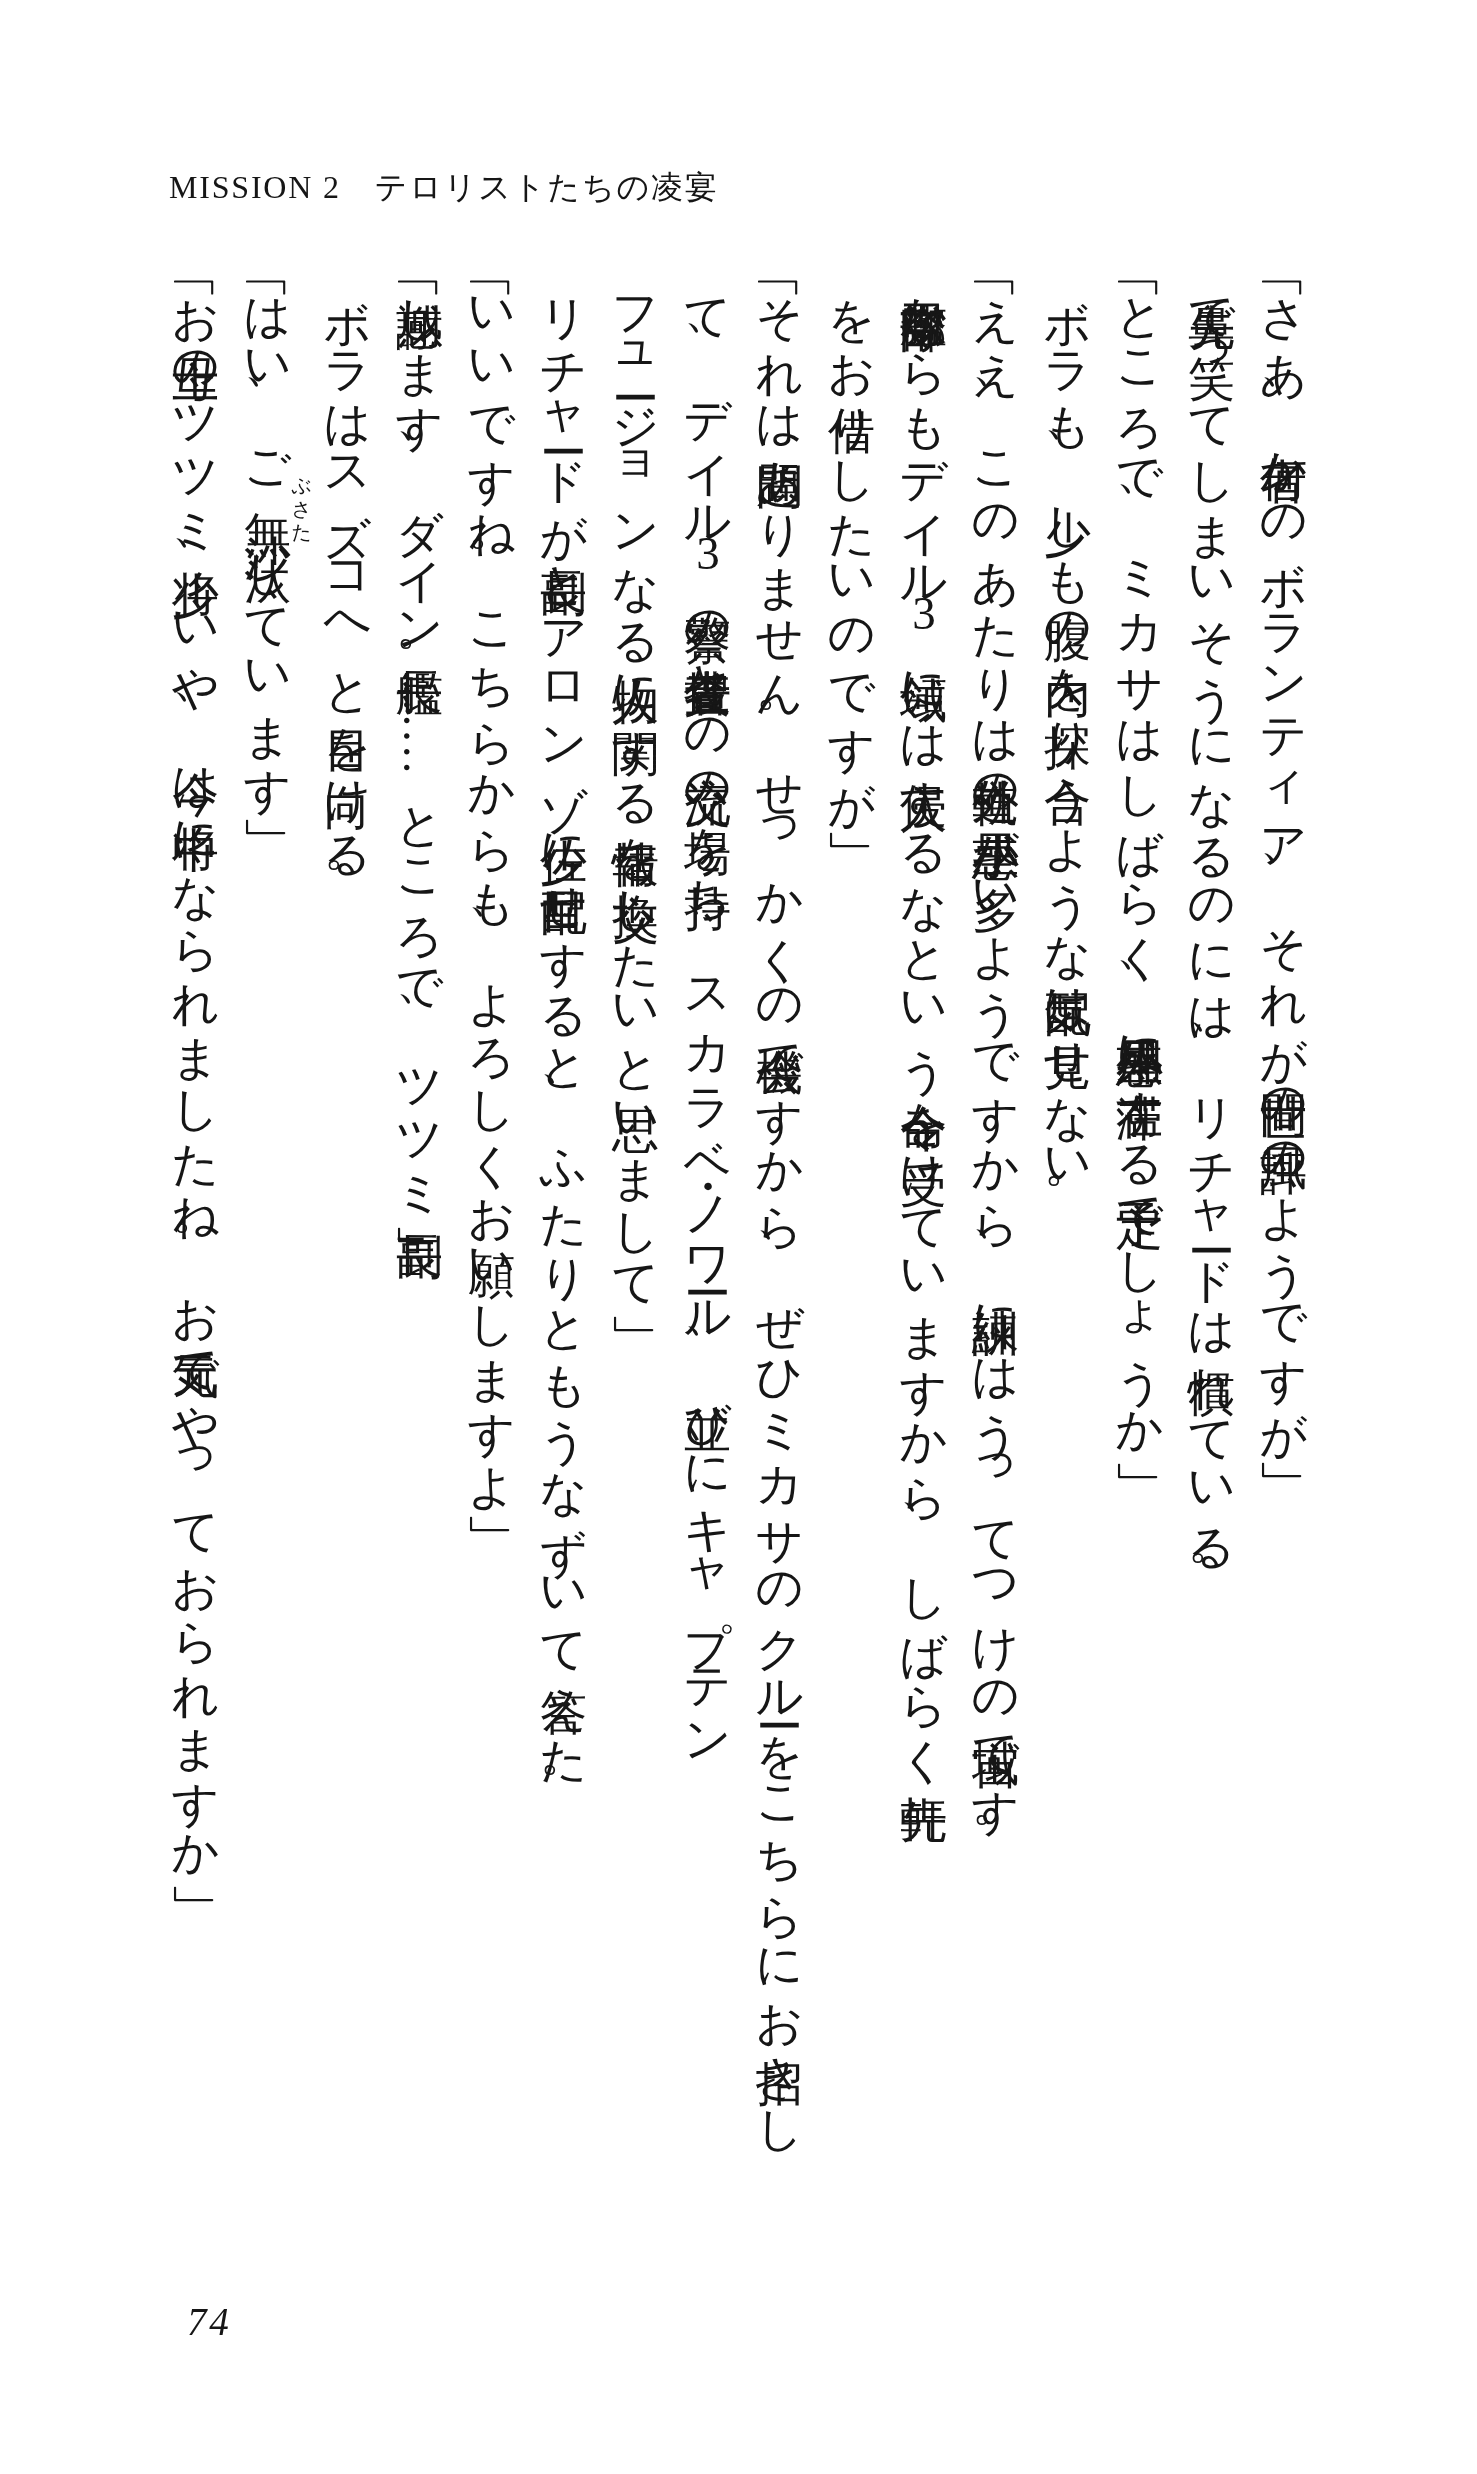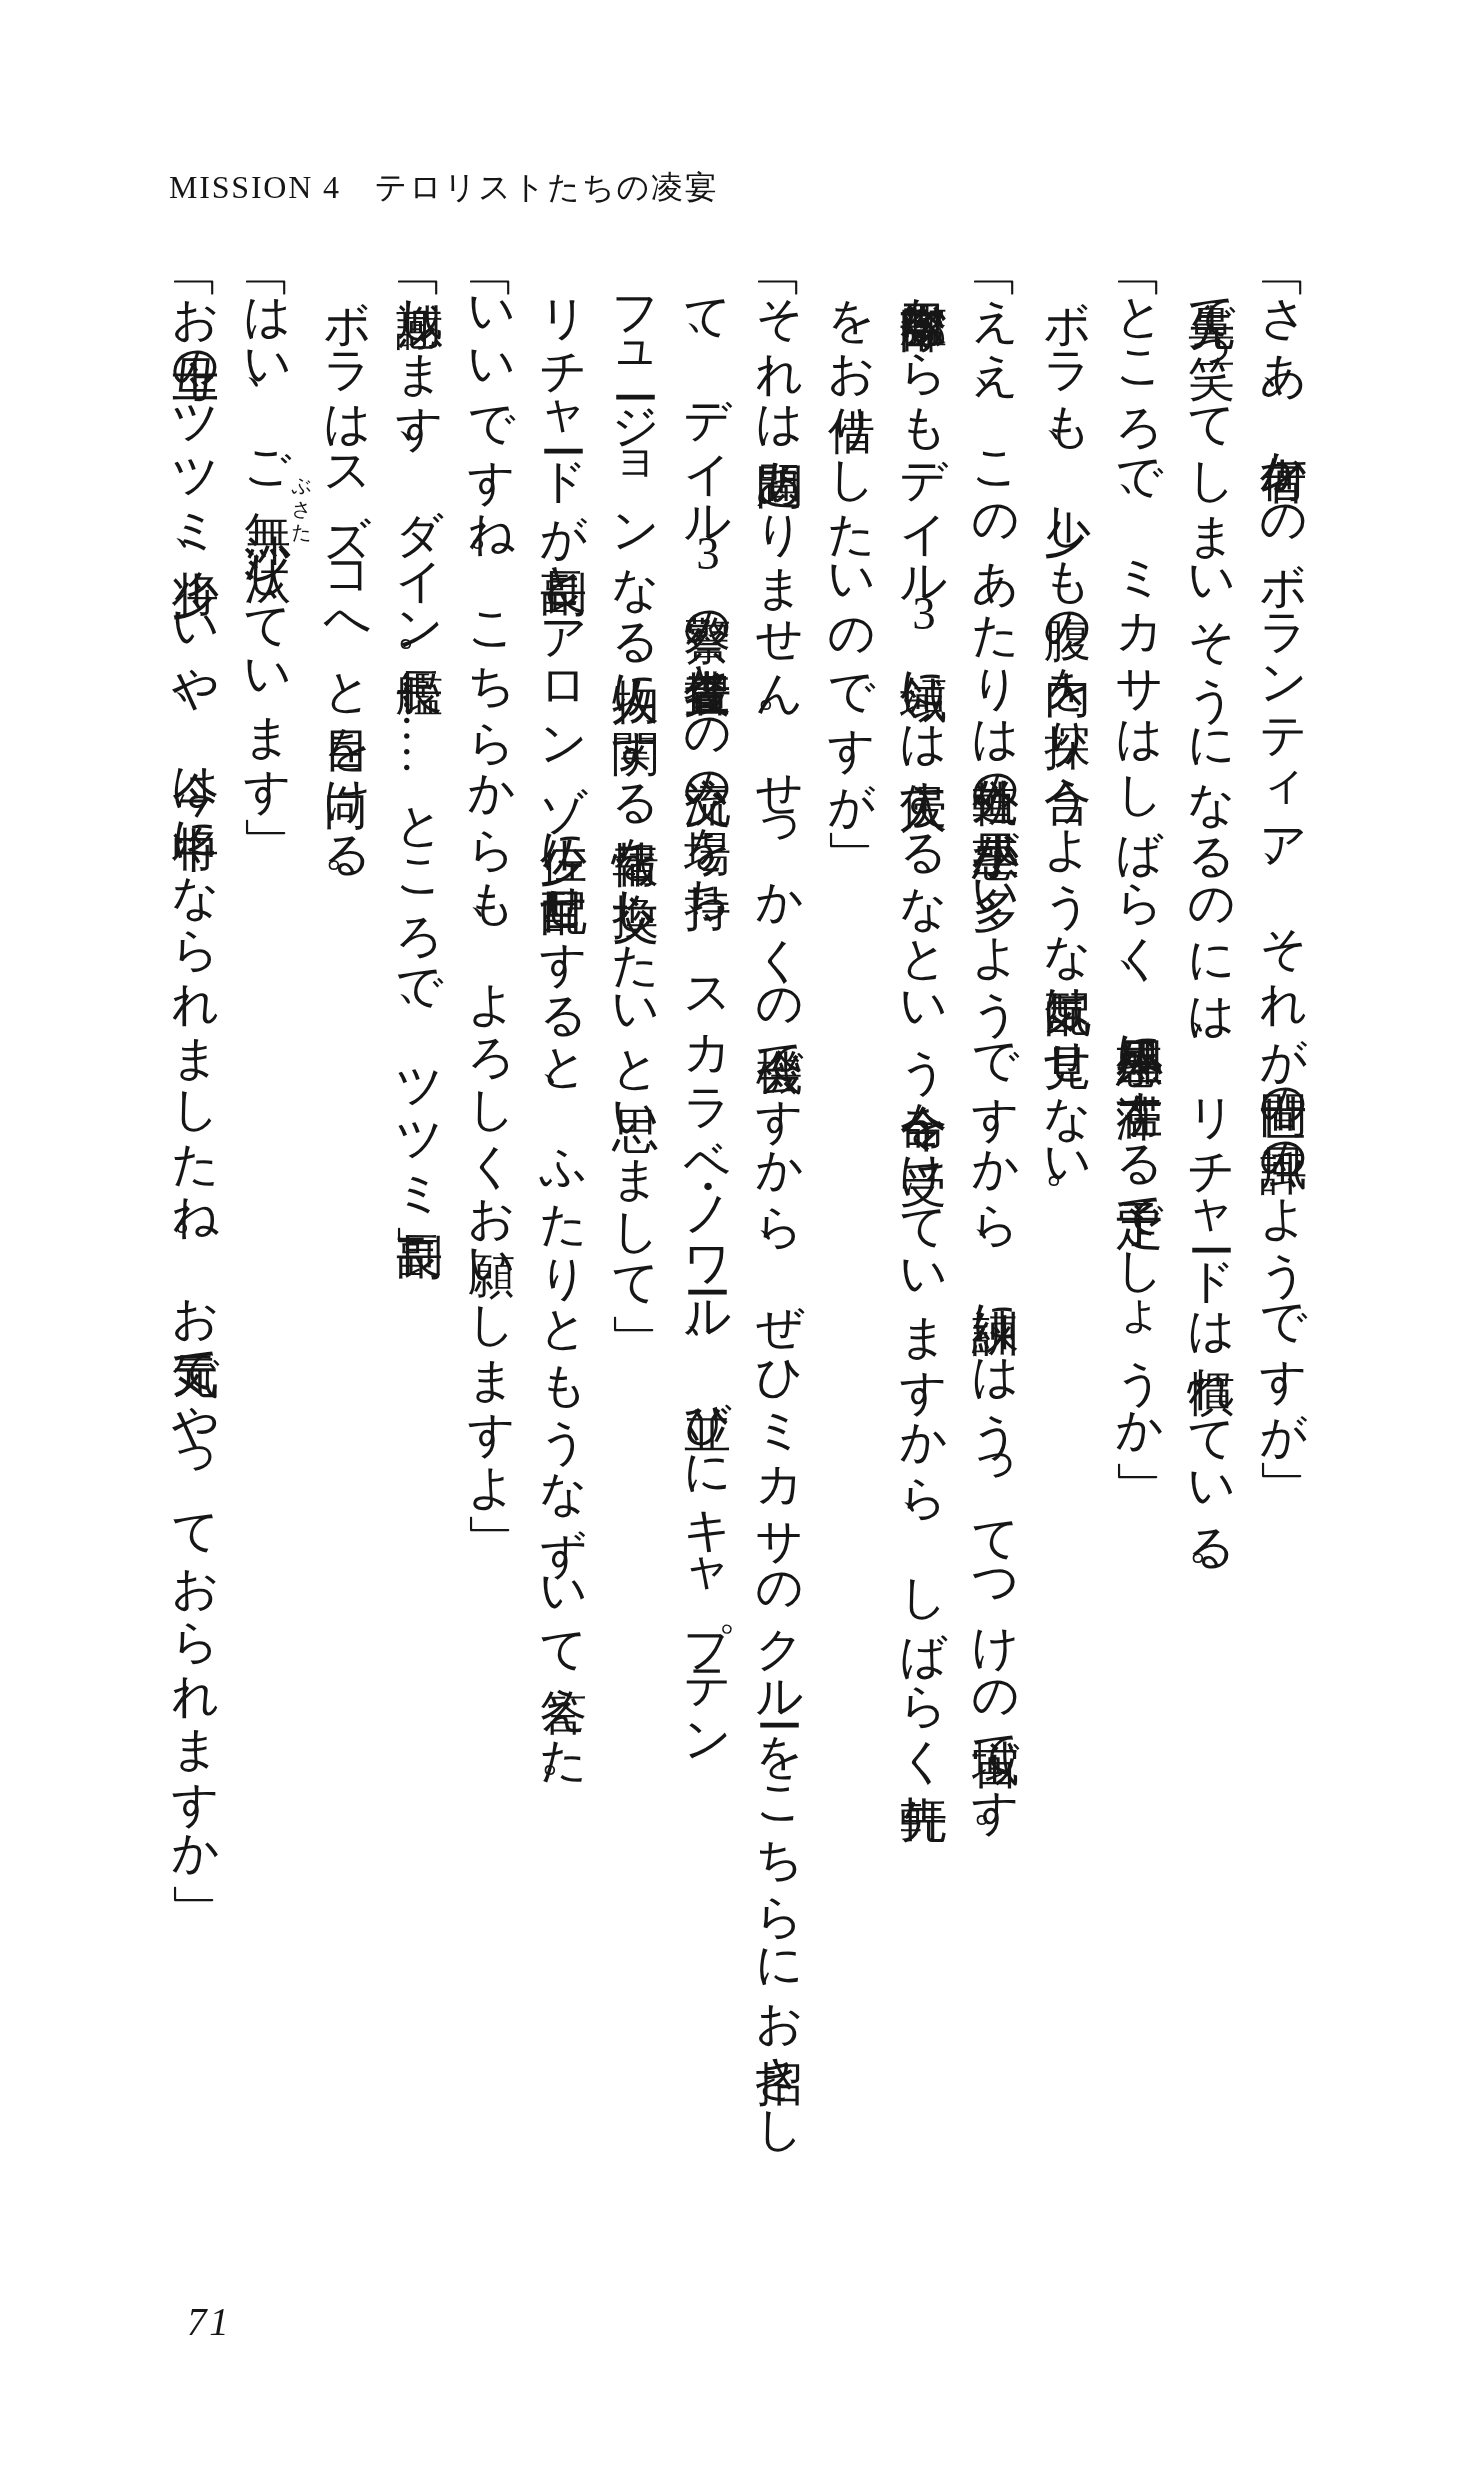--- a/index.html
+++ b/index.html
@@ -43,35 +43,35 @@
     left: 187px;
     top: 2299px;
     font-size: 39px;
     font-style: italic;
     letter-spacing: 2.8px;
   }
 </style>
 </head>
 <body>
 
-<div class="chapter-header">MISSION 4　テロリストたちの凌宴</div>
+<div class="chapter-header">MISSION 2　テロリストたちの凌宴</div>
 
 <div class="body-text">
     <div class="line">「さあ、何者かのボランティア、それが世間の風評のようですが」</div>
     <div class="line">鼻先で笑ってしまいそうになるのには、リチャードは慣れている。</div>
     <div class="line">「ところで、ミカサはしばらく、小惑星外周に滞在する予定でしょうか」</div>
     <div class="line">ボラも、少しも腹の内を探り合うような気配は見せない。</div>
     <div class="line">「ええ、このあたりは軌道外の小惑星が多いようですから、訓練にはうってつけの宙域です。</div>
     <div class="line">艦隊司令部からもデイル<span class="upright">3</span>領域には侵入するなという命令を受けていますから、しばらく軒先</div>
     <div class="line">をお借りしたいのですが」</div>
     <div class="line">「それは問題ありません。せっかくの機会ですから、ぜひミカサのクルーをこちらにお招きし</div>
     <div class="line">て、デイル<span class="upright">3</span>警察の捜査責任者との交流の場を持ち、スカラベ・ノワール、並びにキャプテン</div>
     <div class="line">フュージョンなる人物に関する情報を交換したいと思いまして」</div>
     <div class="line">リチャードが副長とアロンゾ少佐に目配せすると、ふたりともうなずいて答えた。</div>
     <div class="line">「いいですね。こちらからも、よろしくお願いしますよ」</div>
     <div class="line">「感謝します、ダイン艦長。……ところで、ツツミ副長」</div>
     <div class="line">ボラはスズコへと目を向ける。</div>
     <div class="line">「はい、ご<ruby>無沙汰<rt>ぶさた</rt></ruby>しています」</div>
     <div class="line">「お母上のツツミ少将、いや、今は中将になられましたね。お元気でやっておられますか」</div>
   </div>
 
-<div class="page-number">71</div>
+<div class="page-number">74</div>
 
 
 </body></html>

